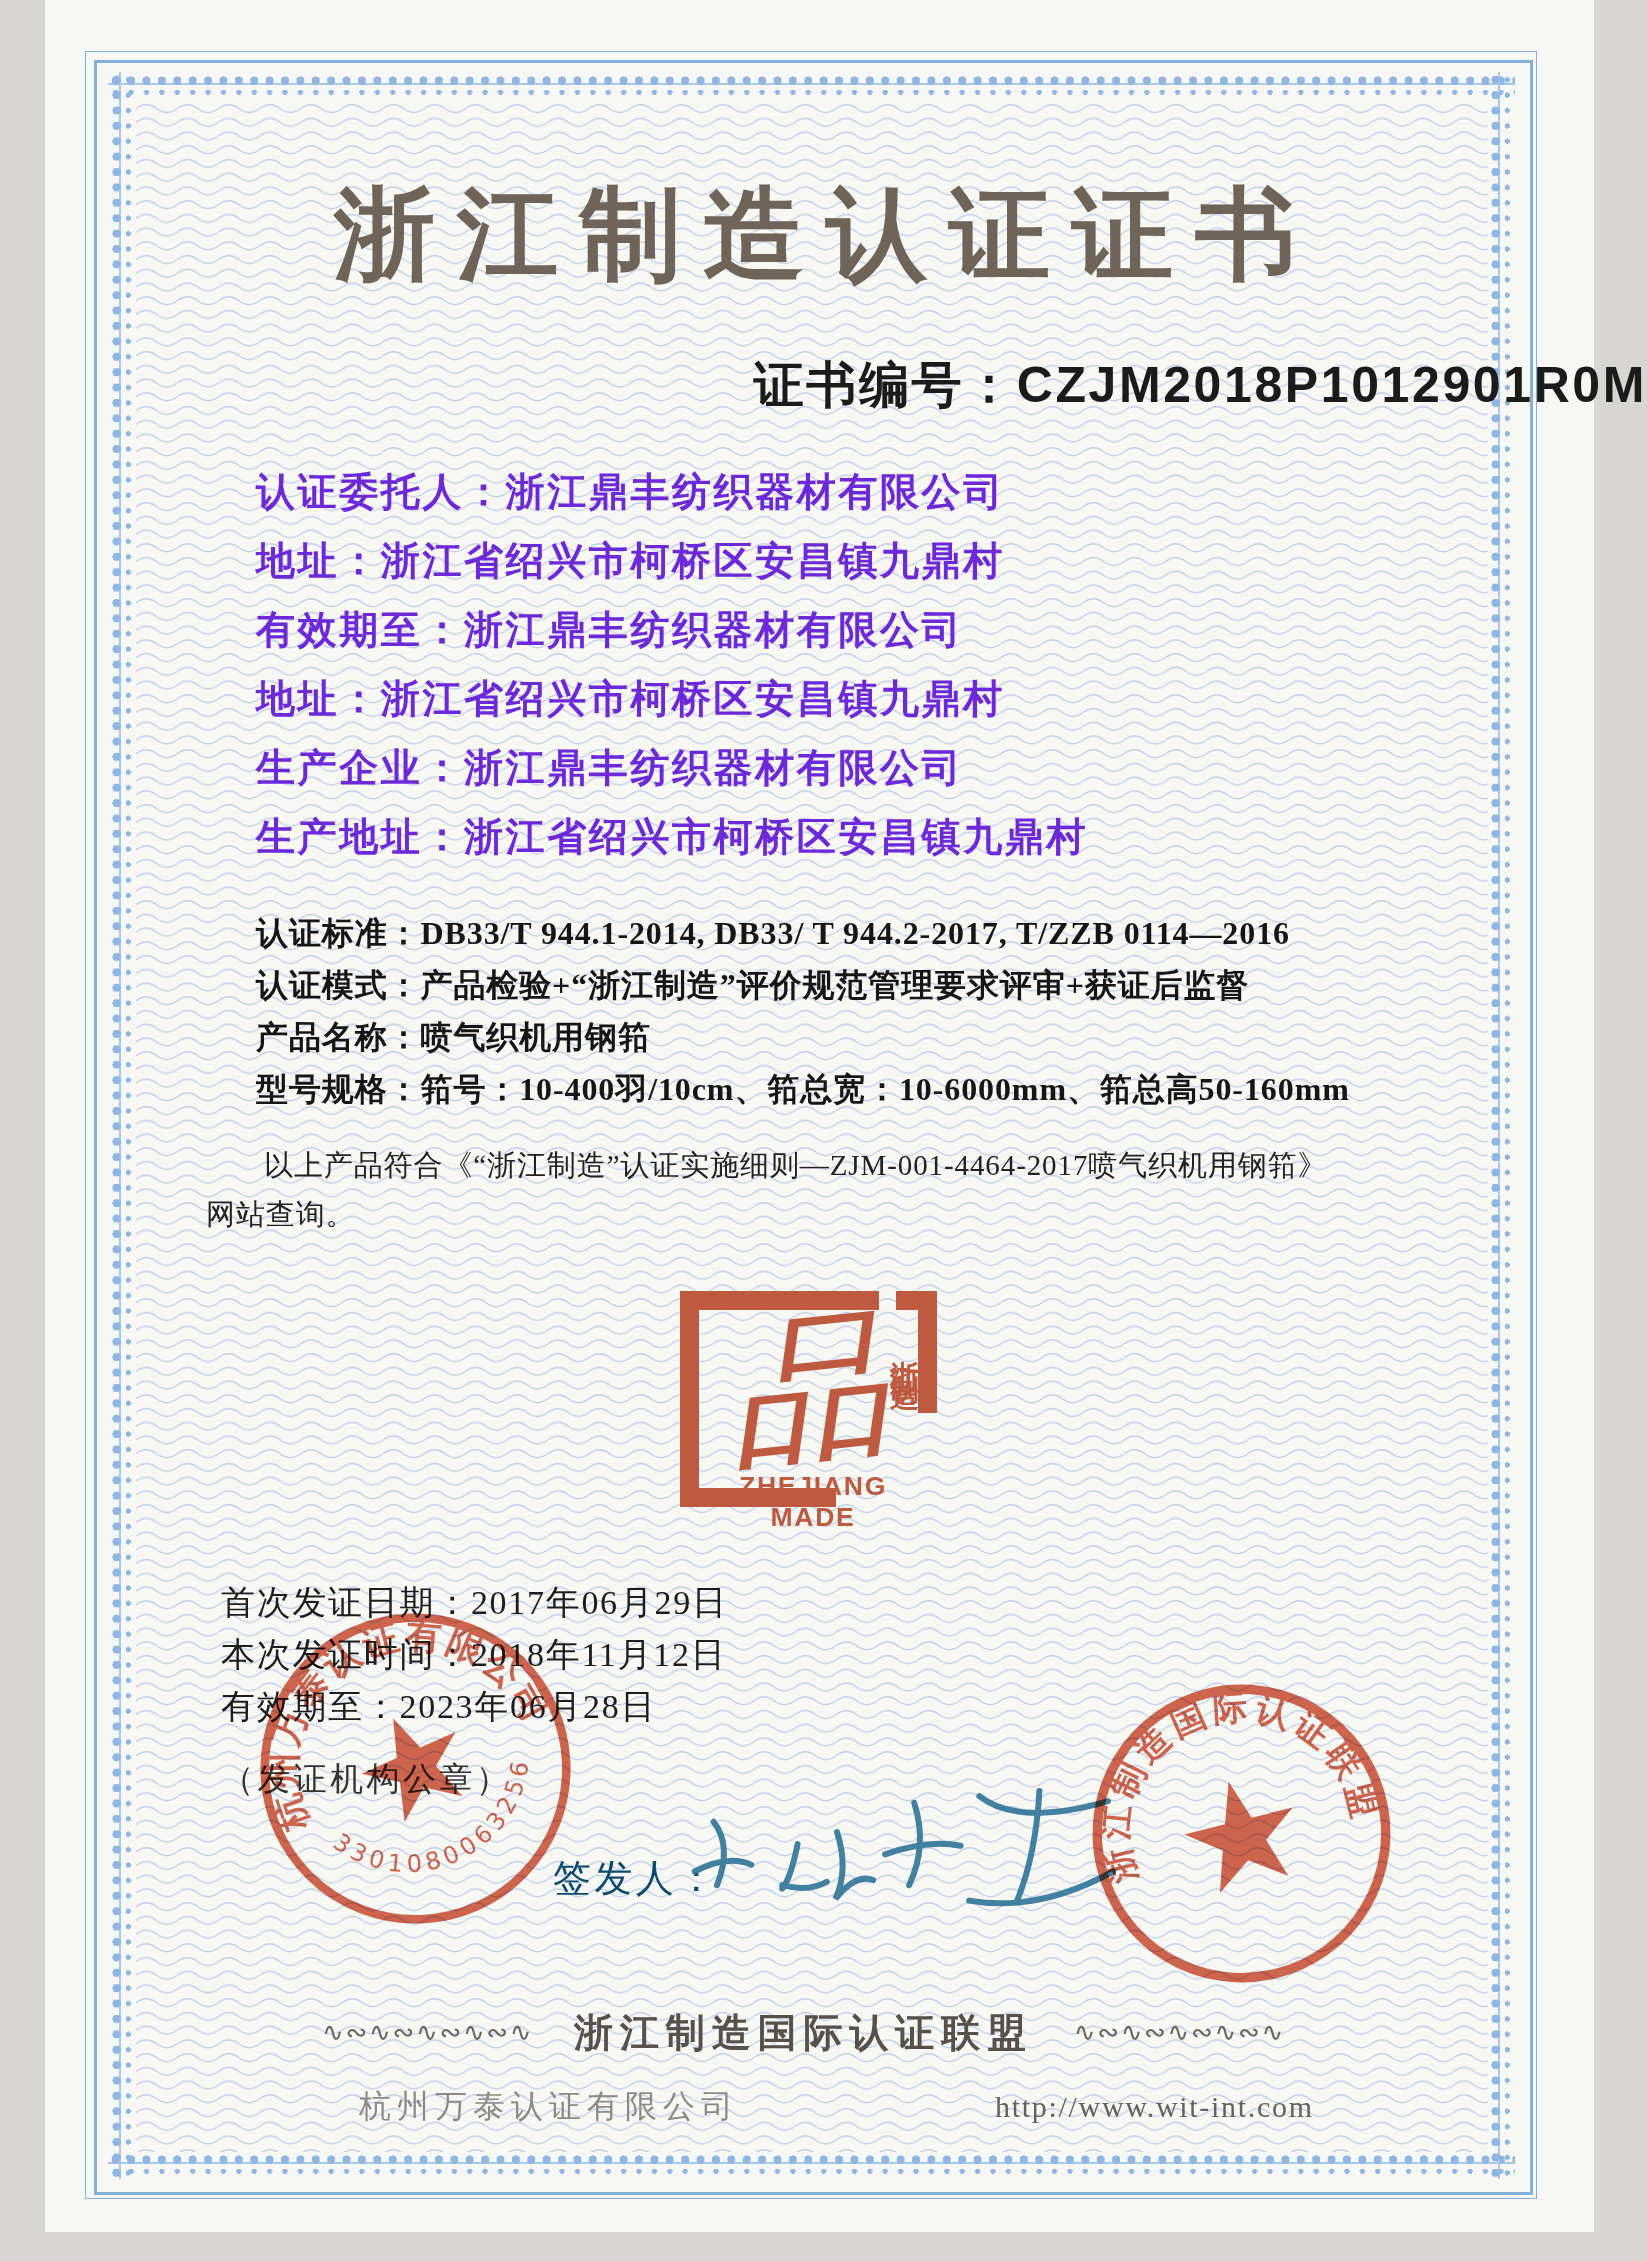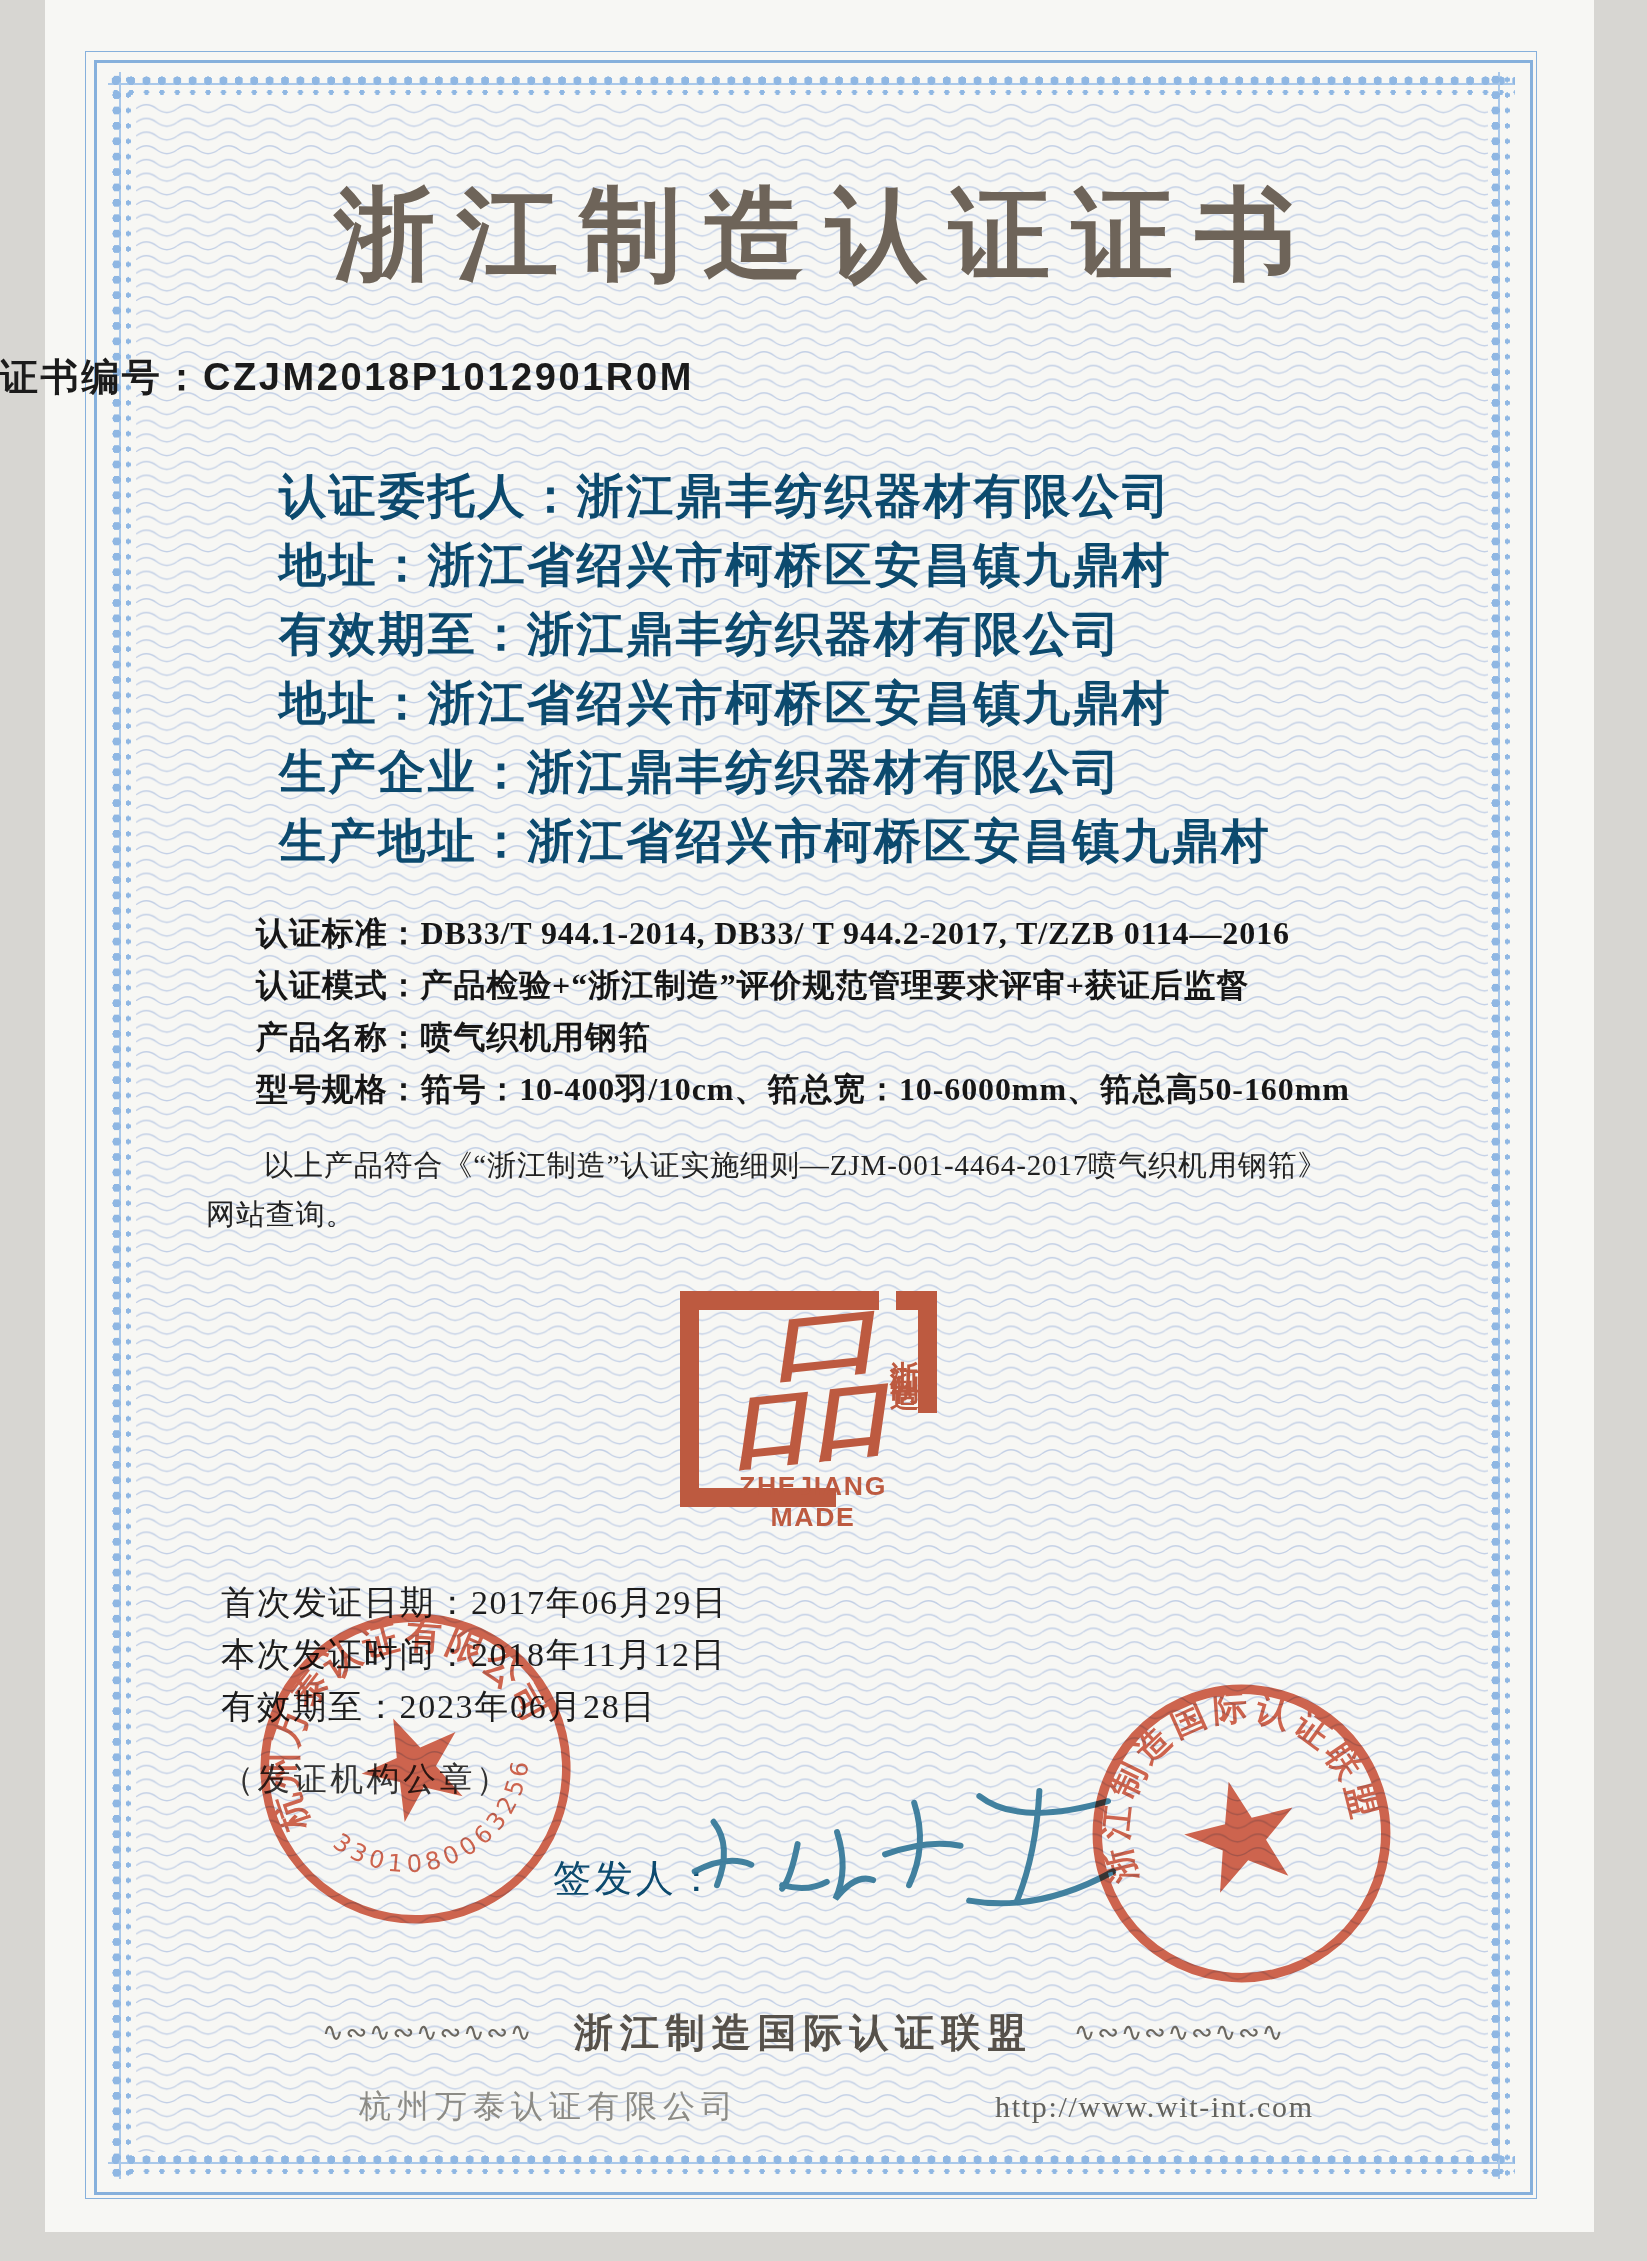--- a/index.html
+++ b/index.html
@@ -18,24 +18,24 @@
   .band-v{width:27.5px;background-image:
     radial-gradient(circle 4.3px at 8.6px 7.7px,#8fb7e3 97%,transparent),
     radial-gradient(circle 2.6px at 20px 7.7px,#8fb7e3 97%,transparent),
     linear-gradient(90deg,transparent 11px,#a9c8ea 11px,#a9c8ea 13px,transparent 13px);
     background-size:27.5px 15.4px;}
   .waves{position:absolute;left:136px;top:100px;width:1352px;height:2052px;}
   
   .title{position:absolute;left:0;top:168px;width:1647px;text-align:center;
     font-family:"DejaVu Serif",serif;font-weight:bold;font-size:101px;color:#6e6459;
     letter-spacing:22px;padding-left:5px;box-sizing:border-box;}
-  .certnum{position:absolute;left:0;top:352px;width:1647px;text-align:left;
-    font-weight:bold;font-size:38px;color:#1b1b1b;letter-spacing:2.6px;}
+  .certnum{position:absolute;left:0;top:352px;width:1647px;text-align:right;
+    font-weight:bold;font-size:50px;color:#1b1b1b;letter-spacing:2.6px;}
   .fields{position:absolute;left:256px;top:465px;}
-  .frow{height:69px;font-weight:700;font-size:47px;color:#0c4a6e;letter-spacing:2.6px;margin-left:23px;}
+  .frow{height:69px;font-weight:700;font-size:39px;color:#6d28d9;letter-spacing:2.6px;}
   .specs{position:absolute;left:256px;top:892px;margin-top:20px;}
   .srow{height:52px;font-size:32px;color:#161616;letter-spacing:0.9px;}
   .srow .lbl{font-weight:700;font-family:"Liberation Sans",sans-serif;}
   .srow .val{font-family:"Liberation Serif",serif;font-weight:600;}
   .statement{position:absolute;left:206px;top:1141px;width:1328px;
     font-family:"Liberation Serif",serif;font-size:29px;line-height:49px;color:#222;letter-spacing:0.9px;}
   .statement .indent{display:inline-block;width:58px;}
   
   .logo{position:absolute;left:680px;top:1284px;width:257px;height:249px;}
   .logo .bar{position:absolute;background:#bd5a40;}

